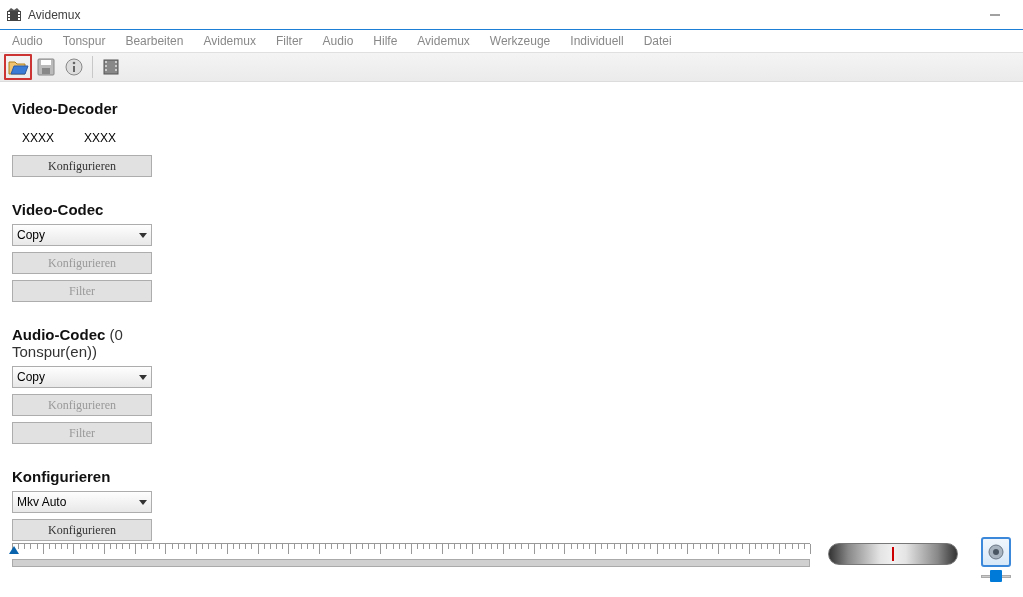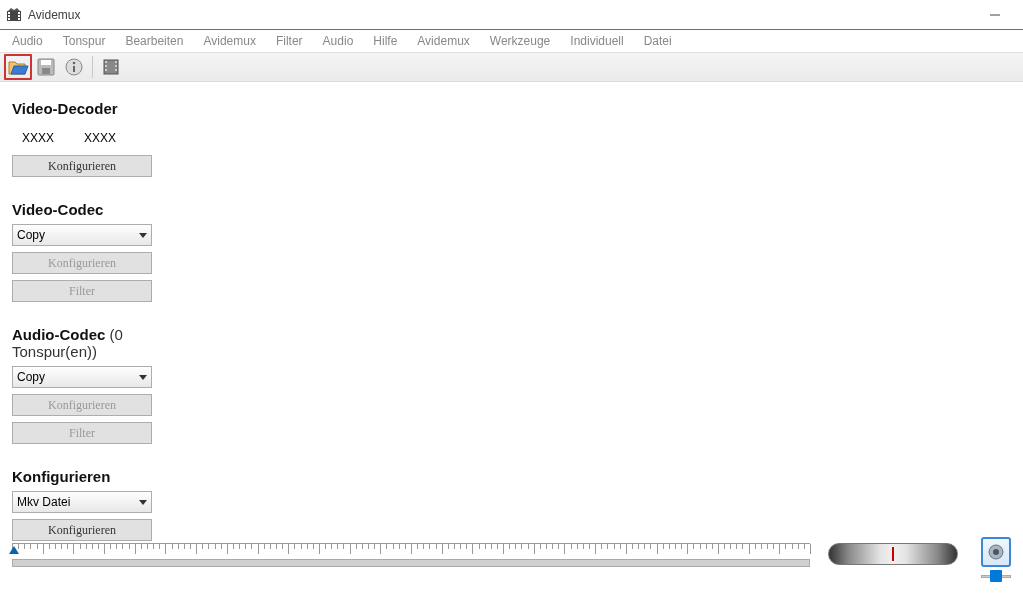--- a/index.html
+++ b/index.html
@@ -173,21 +173,21 @@
           </svg>
       </span>
     </div>
     <div class="wide-btn disabled">Konfigurieren</div>
     <div class="wide-btn disabled">Filter</div>
 
     <div class="section-gap"></div>
 
     <h4>Konfigurieren</h4>
     <div class="combo">
-      <span>Mkv Datei</span>
+      <span>Mkv Auto</span>
       <span class="caret">
         <svg width="8" height="6">
             <path d="M0 0 L8 0 L4 5 Z" fill="#333"></path>
           </svg>
       </span>
     </div>
     <div class="wide-btn">Konfigurieren</div>
 
   </div>
 

